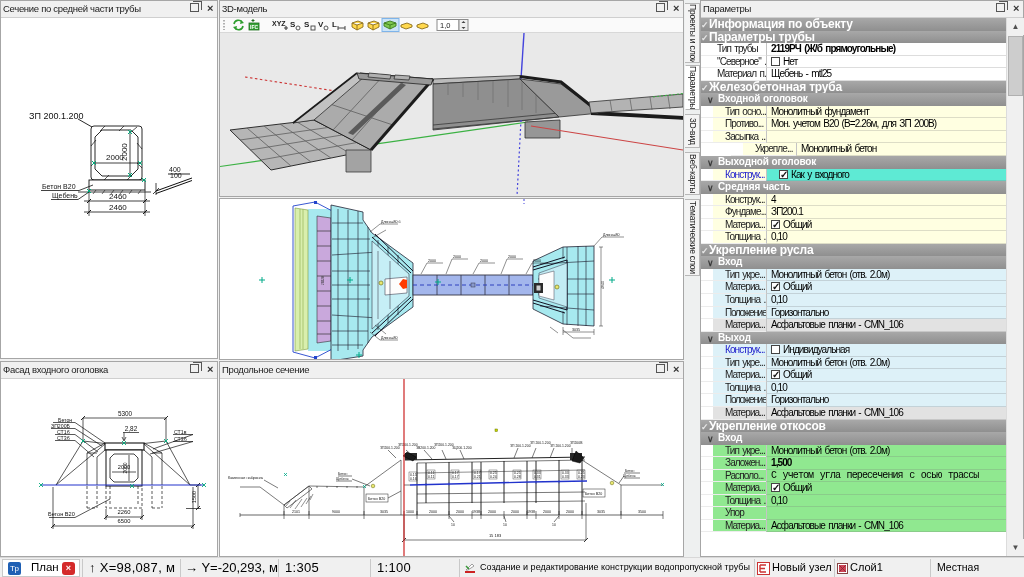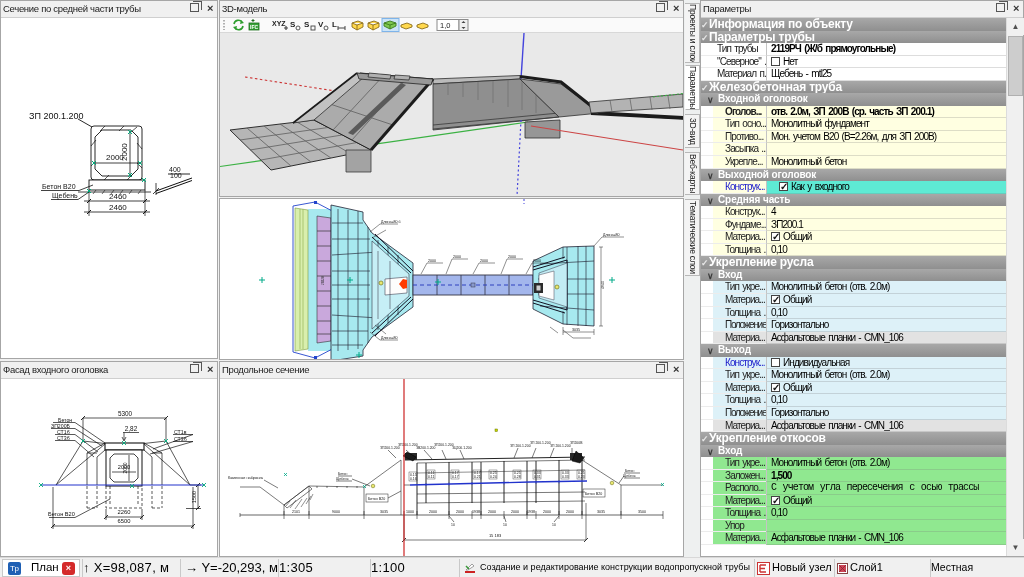--- a/index.html
+++ b/index.html
@@ -26,21 +26,21 @@
 .cb{display:inline-block;width:9px;height:9px;border:1px solid #444;background:#fff;vertical-align:-1px;margin-right:3px;position:relative;}
 .cb.on:before{content:"\2713";position:absolute;left:0px;top:-2px;font-size:10px;font-weight:bold;color:#111;letter-spacing:0;}
 .scroll{position:absolute;right:0;top:17px;width:17px;height:538px;background:#f0f0f0;border-left:1px solid #dcdcdc;}
 .sarr{position:absolute;left:0;width:17px;height:17px;background:#f0f0f0;color:#505050;font-size:8px;text-align:center;line-height:17px;}
 
 .vtabs{position:absolute;left:684px;top:0;width:16px;height:557px;background:#eef0f0;}
 .vtab{position:absolute;left:1px;width:15px;background:#f4f4f4;border:1px solid #b8b8b8;border-left:none;writing-mode:vertical-rl;font-size:8.5px;letter-spacing:-0.2px;color:#222;text-align:center;white-space:nowrap;overflow:hidden;line-height:13px;}
 .vtab.act{background:#fff;border-left:1px solid #fff;font-weight:normal;}
 
 .sbar{position:absolute;left:0;top:557px;width:1024px;height:20px;background:#f0f0f0;border-top:1px solid #d8d8d8;font-size:12px;}
-.sfield{position:absolute;top:1px;height:18px;line-height:17px;border-left:1px solid #c9c9c9;white-space:nowrap;overflow:hidden;}
+.sfield{position:absolute;top:1px;height:18px;line-height:17px;padding-left:6px;border-left:1px solid #c9c9c9;white-space:nowrap;overflow:hidden;}
 .stab{position:absolute;left:2px;top:1px;width:78px;height:18px;background:#fff;border:1px solid #c9c9c9;}
 
 .tbar{position:relative;width:463px;height:15px;background:#fafafa;border-bottom:1px solid #d8d8d8;}
 </style></head>
 <body>
 <div class="app">
 
 <div class="panel" style="left:0;top:0;width:218px;height:359px;">
   <div class="ptitle">Сечение по средней части трубы<span class="flt"></span><span class="cls">×</span></div>
   <svg width="216" height="340" viewBox="0 0 216 340" style="background:#fff" fill="none" stroke="none">
@@ -458,37 +458,33 @@
           <div class="lbl" style="background:linear-gradient(to right,#fff 12px,#ffffff 12px);padding-left:16px;">"Северное" ...</div>
           <div class="val" style="background:#ffffff;"><span class="cb"></span>Нет</div>
         </div>
         <div class="row drow">
           <div class="lbl" style="background:linear-gradient(to right,#fff 12px,#ffffff 12px);padding-left:16px;">Материал п...</div>
           <div class="val" style="background:#ffffff;">Щебень - mtl25</div>
         </div>
         <div class="row hd1"><span class="mk">✓</span>Железобетонная труба</div>
         <div class="row hd2"><span class="mk">∨</span>Входной оголовок</div>
         <div class="row drow">
-          <div class="lbl" style="background:linear-gradient(to right,#fff 12px,#ffffe1 12px);font-weight:bold;">Оголов...</div>
-          <div class="val" style="background:#ffffe1;font-weight:bold;">отв. 2.0м, ЗП 200В (ср. часть ЗП 200.1)</div>
-        </div>
-        <div class="row drow">
           <div class="lbl" style="background:linear-gradient(to right,#fff 12px,#ffffe1 12px);">Тип осно...</div>
           <div class="val" style="background:#ffffe1;">Монолитный фундамент</div>
         </div>
         <div class="row drow">
           <div class="lbl" style="background:linear-gradient(to right,#fff 12px,#ffffe1 12px);">Противо...</div>
           <div class="val" style="background:#ffffe1;">Мон. учетом В20 (В=2.26м, для ЗП 200В)</div>
         </div>
         <div class="row drow">
           <div class="lbl" style="background:linear-gradient(to right,#fff 12px,#ffffe1 12px);">Засыпка ...</div>
           <div class="val" style="background:#ffffe1;"></div>
         </div>
         <div class="row drow">
-          <div class="lbl" style="background:linear-gradient(to right,#fff 12px,#ffffe1 12px);">Укрепле...</div>
+          <div class="lbl" style="background:linear-gradient(to right,#fff 12px,#ffffe1 12px);margin-left:30px;">Укрепле...</div>
           <div class="val" style="background:#ffffe1;">Монолитный бетон</div>
         </div>
         <div class="row hd2"><span class="mk">∨</span>Выходной оголовок</div>
         <div class="row drow">
           <div class="lbl" style="background:linear-gradient(to right,#fff 12px,#ffffe1 12px);color:#2222cc;">Конструк...</div>
           <div class="val" style="background:#5eead4;padding-left:12px;"><span class="cb on"></span>Как у входного</div>
         </div>
         <div class="row hd2"><span class="mk">∨</span>Средняя часть</div>
         <div class="row drow">
           <div class="lbl" style="background:linear-gradient(to right,#fff 12px,#ffffe1 12px);">Конструк...</div>

